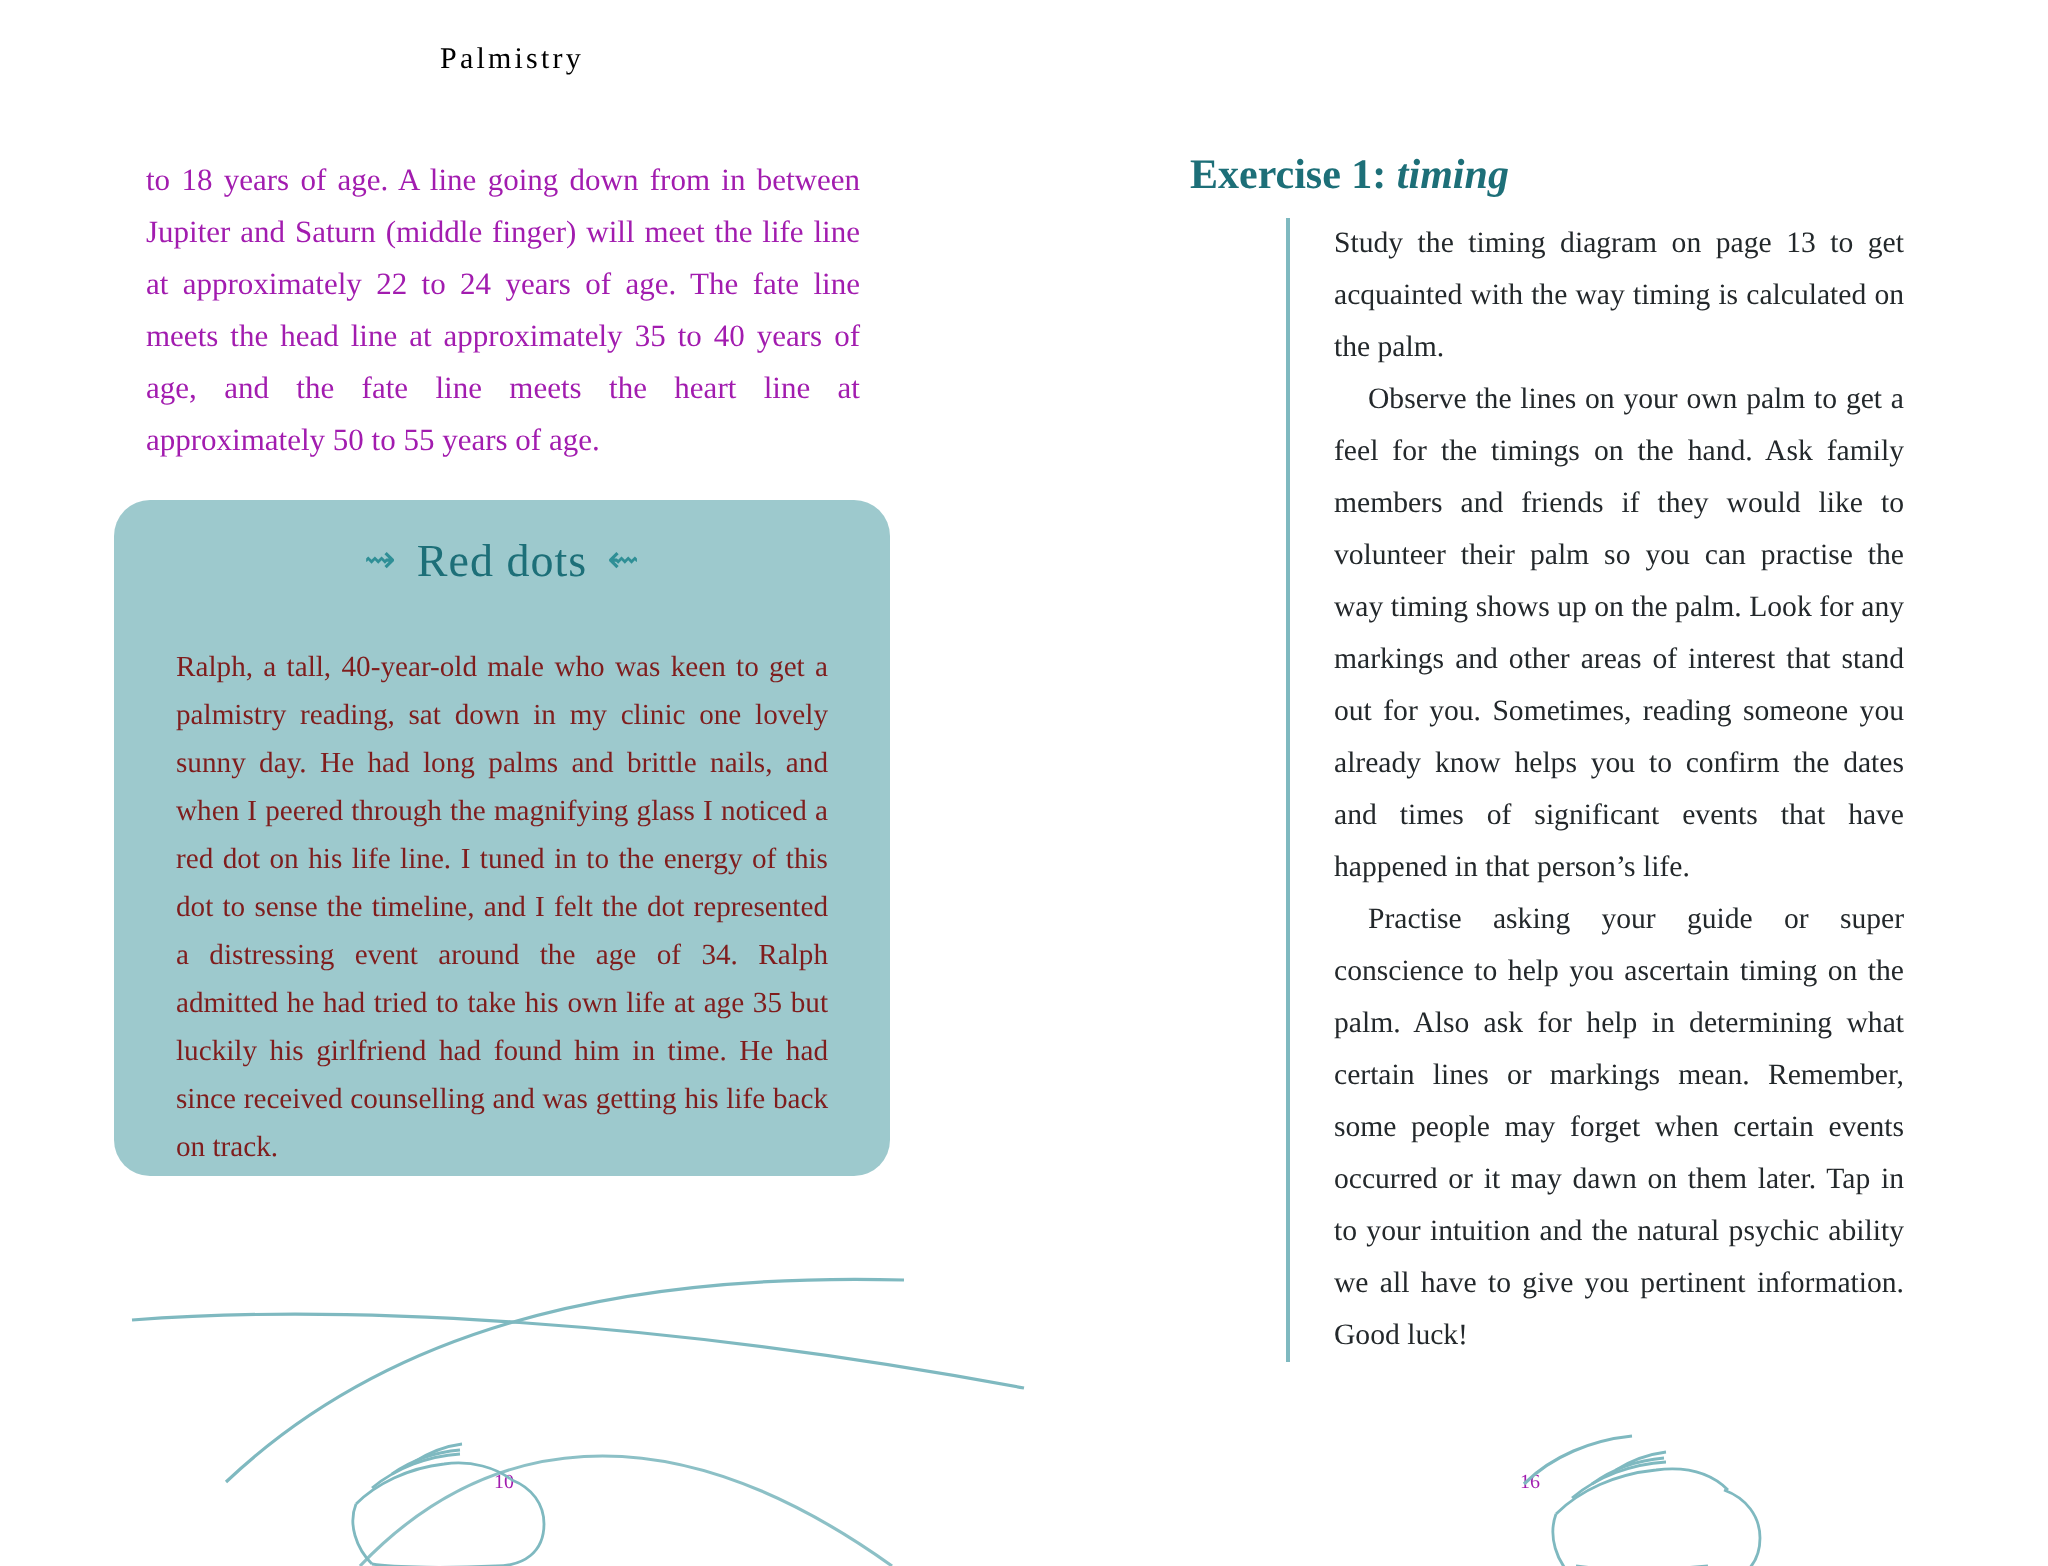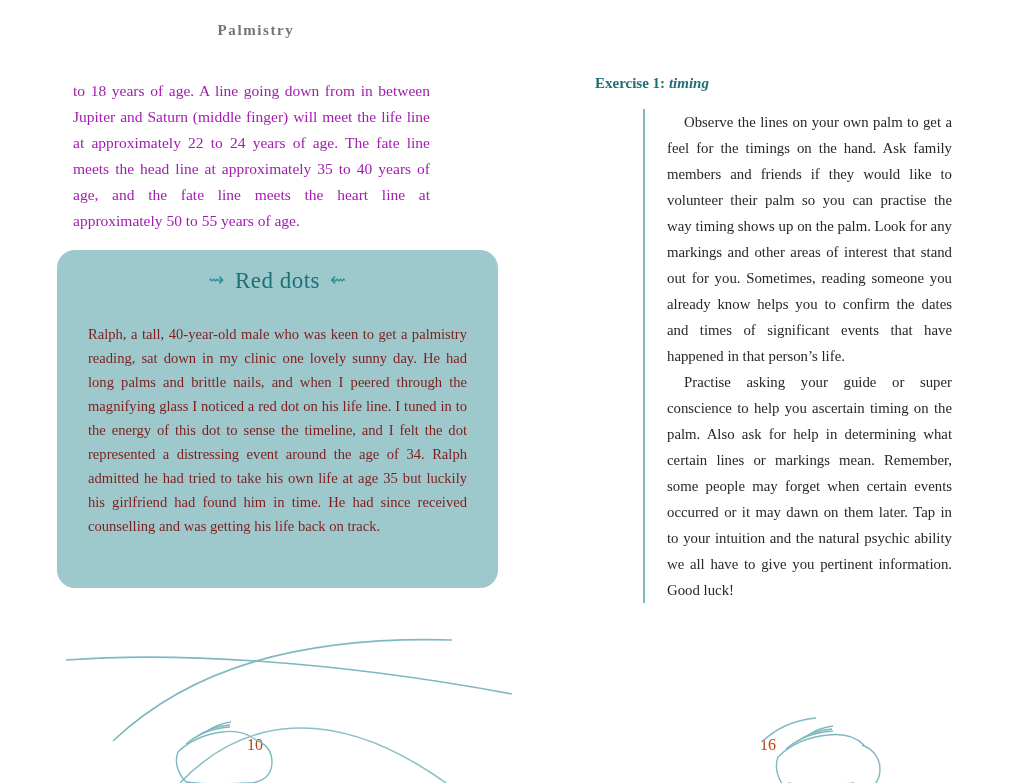--- a/index.html
+++ b/index.html
@@ -20,24 +20,23 @@
     top: 0;
     left: 0;
     width: 1024px;
     height: 783px;
   }
 
   
   .runhead {
     position: absolute;
     font-family: "Liberation Serif", serif;
-    color: #737373;
+    color: #000000;
     font-size: 15px;
     letter-spacing: 1.6px;
-    font-weight: bold;
   }
   .runhead-left {
     left: 0;
     top: 22px;
     width: 512px;
     text-align: center;
   }
   .runhead-right {
     left: 512px;
     top: 29px;
@@ -59,21 +58,21 @@
     text-justify: inter-word;
     margin: 0;
     color: #a21caf;
   }
 
   
   .story-box {
     position: absolute;
     left: 57px;
     top: 250px;
-    width: 441px;
+    width: 388px;
     height: 338px;
     background: #9dc9cd;
     border-radius: 18px;
     box-sizing: border-box;
   }
   .story-title {
     margin: 0;
     padding-top: 18px;
     text-align: center;
     color: #1d6f78;
@@ -100,21 +99,21 @@
 
   
   .right-col {
     position: absolute;
     left: 595px;
     top: 75px;
     width: 357px;
   }
   .exercise-title {
     margin: 0 0 14px 0;
-    font-size: 15px;
+    font-size: 21px;
     color: #1d6f78;
     font-weight: bold;
     font-family: "Liberation Serif", serif;
   }
   .exercise-title em {
     font-style: italic;
     font-weight: bold;
   }
   .exercise-block {
     position: absolute;
@@ -133,22 +132,22 @@
     color: #23282b;
   }
   .ex-par.indent {
     text-indent: 17px;
   }
 
   
   .folio {
     position: absolute;
     font-family: "Liberation Serif", serif;
-    font-size: 16px;
-    color: #c2410c;
+    font-size: 10px;
+    color: #a21caf;
   }
   .folio-left { left: 247px; top: 736px; }
   .folio-right { left: 760px; top: 736px; }
 
   
   .deco-svg {
     position: absolute;
     left: 0;
     top: 0;
     width: 1024px;
@@ -175,20 +174,21 @@
   </div>
 
   <div class="folio folio-left">10</div>
 
   <div class="right-col">
     <h2 class="exercise-title">
       <span>Exercise 1:</span>
       <em>timing</em>
     </h2>
     <div class="exercise-block">
+      <p class="ex-par">Study the timing diagram on page 13 to get acquainted with the way timing is calculated on the palm.</p>
       <p class="ex-par indent">Observe the lines on your own palm to get a feel for the timings on the hand. Ask family members and friends if they would like to volunteer their palm so you can practise the way timing shows up on the palm. Look for any markings and other areas of interest that stand out for you. Sometimes, reading someone you already know helps you to confirm the dates and times of significant events that have happened in that person’s life.</p>
       <p class="ex-par indent">Practise asking your guide or super conscience to help you ascertain timing on the palm. Also ask for help in determining what certain lines or markings mean. Remember, some people may forget when certain events occurred or it may dawn on them later. Tap in to your intuition and the natural psychic ability we all have to give you pertinent information. Good luck!</p>
     </div>
   </div>
 
   <div class="folio folio-right">16</div>
 
   <svg class="deco-svg" viewBox="0 0 1024 783">
 
     <g fill="none" stroke="#7fb9c0" stroke-width="1.6">

